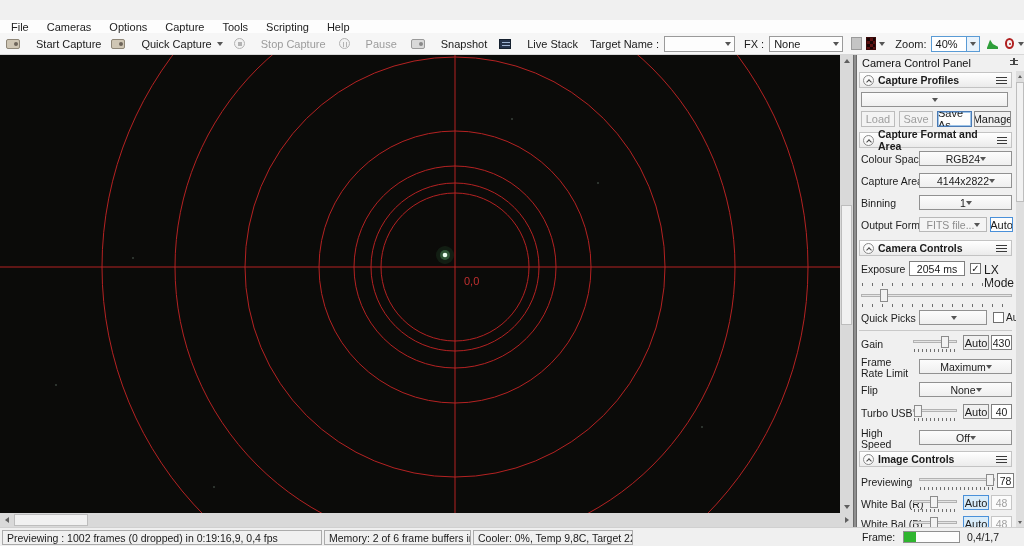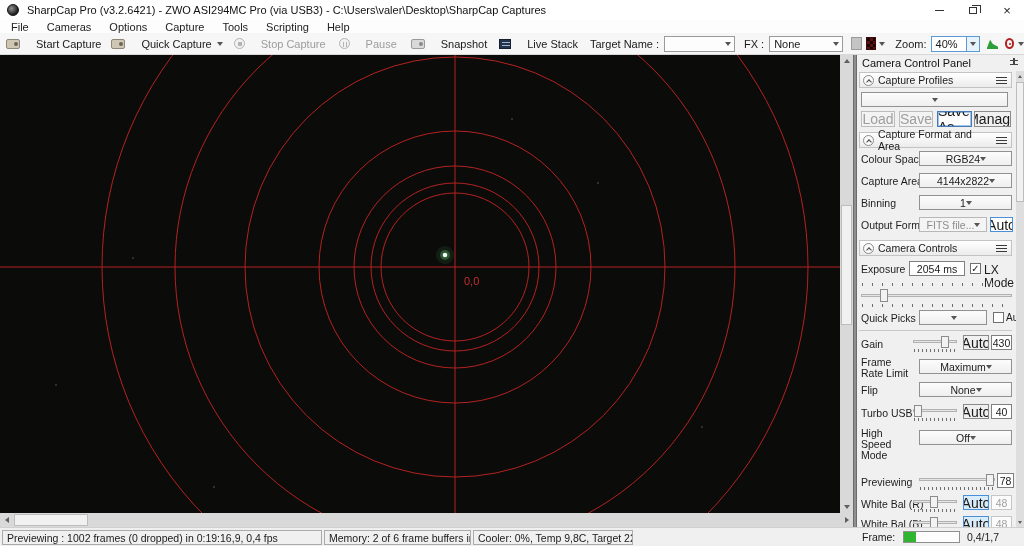--- a/index.html
+++ b/index.html
@@ -63,30 +63,30 @@
   .tri-right { width:0;height:0;border-top:3px solid transparent;border-bottom:3px solid transparent;border-left:4px solid #5f5f5f; }
   .sb-thumb { position:absolute; background:#f1f1f1; border:1px solid #bdbdbd; }
   .splitter { position:absolute; left:853px; top:55px; width:4px; height:472px; background:#8f8f8f; border-left:1px solid #6b6b6b; border-right:1px solid #6b6b6b; }
 
   
   .panel { position:absolute; left:857px; top:55px; width:167px; height:472px; background:#f0f0f0; overflow:hidden;padding-left:11px; }
   .panel-header { position:absolute; left:0; top:0; width:167px; height:16px; display:flex; align-items:center; padding-left:5px; color:#111; }
   .pin { position:absolute; right:6px; top:3px; width:8px; height:10px; }
   .pin:before { content:""; position:absolute; left:3px; top:0; width:2px; height:7px; background:#444; }
   .pin:after { content:""; position:absolute; left:0; top:6px; width:8px; height:1px; background:#444; box-shadow:0 -4px 0 -0px #444; }
-  .sect-hdr { position:absolute; left:2px; width:153px; height:16px; background:linear-gradient(#ffffff,#ebebeb); border:1px solid #c3c3c3; display:flex; align-items:center; font-weight:normal; font-size:10.5px; }
+  .sect-hdr { position:absolute; left:2px; width:153px; height:16px; background:linear-gradient(#ffffff,#ebebeb); border:1px solid #c3c3c3; display:flex; align-items:center; font-weight:bold; font-size:10.5px; }
   .chev { width:11px; height:11px; border:1px solid #8a8a8a; border-radius:50%; margin:0 4px 0 3px; position:relative; background:#fafafa; flex:0 0 auto; }
   .chev:before { content:""; position:absolute; left:3px; top:4px; width:3px; height:3px; border-left:1px solid #444; border-top:1px solid #444; transform:rotate(45deg); }
   .burger { margin-left:auto; margin-right:4px; width:11px; height:7px; background:repeating-linear-gradient(#3a3a3a 0 1px, transparent 1px 3px); }
   .prow-label { position:absolute; left:4px; font-size:10.5px; color:#1c1c1c; line-height:1.05; }
   .combo { position:absolute; height:15px; background:linear-gradient(#fcfcfc,#efefef); border:1px solid #919191; font-size:10.5px; display:flex; align-items:center; justify-content:center; padding:0 3px 0 4px; }
   .combo.grayed { color:#8d8d8d; border-color:#b8b8b8; background:#f4f4f4; }
   .txt { position:absolute; height:15px; background:#fff; border:1px solid #7f7f7f; font-size:10.5px; display:flex; align-items:center; justify-content:center; }
   .txt.disabled { color:#a0a0a0; border-color:#c6c6c6; background:#fbfbfb; }
-  .pbtn { position:absolute; height:16px; background:#f0f0f0; border:1px solid #8a8a8a; font-size:14px; display:flex; align-items:center; justify-content:center; overflow:hidden; }
+  .pbtn { position:absolute; height:16px; background:#f0f0f0; border:1px solid #8a8a8a; font-size:11px; display:flex; align-items:center; justify-content:center; overflow:hidden; }
   .pbtn.disabled { color:#9e9e9e; border-color:#bcbcbc; background:#f3f3f3; }
   .pbtn.focus { border:1px solid #4a7ab5; box-shadow:inset 0 0 0 1px #9ec4e8; background:#fdfdfd; }
   .pbtn.auto-on { border:1px solid #4a90d9; background:#d9ecf9; }
   .pbtn.auto-hl { border:1px solid #4a90d9; background:#fdfdfd; }
   .checkbox { position:absolute; width:11px; height:11px; background:#fff; border:1px solid #707070; font-size:10px; line-height:9px; text-align:center; color:#222; }
   .ticks { position:absolute; height:3px; background:repeating-linear-gradient(90deg,#6e6e6e 0 1px, transparent 1px 5px); }
   .track { position:absolute; height:3px; background:#e4e4e4; border:1px solid #b2b2b2; }
   .thumb { position:absolute; top:0; width:8px; height:13px; background:#f2f2f2; border:1px solid #8c8c8c; }
   .mini-slider { position:absolute; height:17px; }
   .mini-slider .track { top:6px; left:0; right:0; }
@@ -102,34 +102,20 @@
   .frame-label { position:absolute; top:3px; font-size:10.5px; }
   .frame-bar { position:absolute; top:3px; width:57px; height:12px; border:1px solid #8f8f8f; background:#fdfdfd; }
   .frame-fill { height:100%; background:#2fb52f; }
   .frame-val { position:absolute; top:3px; font-size:10.5px; }
 </style>
 </head>
 <body>
 
 <div id="app">
 
-  <div class="titlebar">
-    <div class="app-icon"></div>
-    <div class="title-text">SharpCap Pro (v3.2.6421) - ZWO ASI294MC Pro (via USB3) - C:\Users\valer\Desktop\SharpCap Captures</div>
-    <div class="tb-spacer"></div>
-    <div class="wc wc-min">
-        <i></i>
-      </div>
-    <div class="wc wc-rest">
-        <i></i>
-      </div>
-    <div class="wc wc-close">
-        <i>×</i>
-      </div>
-  </div>
 
   <div class="menubar">
     <span class="menu-item">File</span>
     <span class="menu-item">Cameras</span>
     <span class="menu-item">Options</span>
     <span class="menu-item">Capture</span>
     <span class="menu-item">Tools</span>
     <span class="menu-item">Scripting</span>
     <span class="menu-item">Help</span>
   </div>
@@ -330,20 +316,25 @@
     </div>
     <div class="pbtn" style="left:106px;top:349px;width:26px;height:15px">Auto</div>
     <div class="txt" style="left:134px;top:349px;width:21px">40</div>
 
     <div class="prow-label" style="top:373px;width:52px">High Speed Mode</div>
     <div class="combo" style="left:62px;top:375px;width:93px">
       <span>Off</span>
         <span class="caret"></span>
     </div>
 
+    <div class="sect-hdr" style="top:396px">
+      <span class="chev"></span>
+      <span>Image Controls</span>
+      <span class="burger"></span>
+    </div>
     <div class="prow-label" style="top:422px">Previewing</div>
     <div class="mini-slider" style="left:62px;top:417px;width:76px">
       <div class="track"></div>
         <div class="thumb" style="left: calc(93% - 4px);"></div>
         <div class="ticks"></div>
     </div>
     <div class="txt" style="left:140px;top:418px;width:17px">78</div>
 
     <div class="prow-label" style="top:444px">White Bal (R)</div>
     <div class="mini-slider" style="left:56px;top:439px;width:44px">

